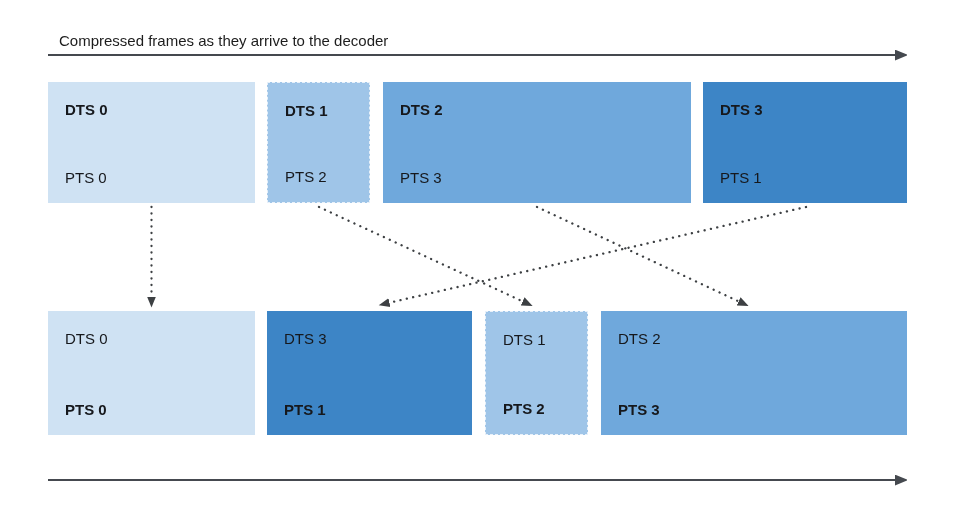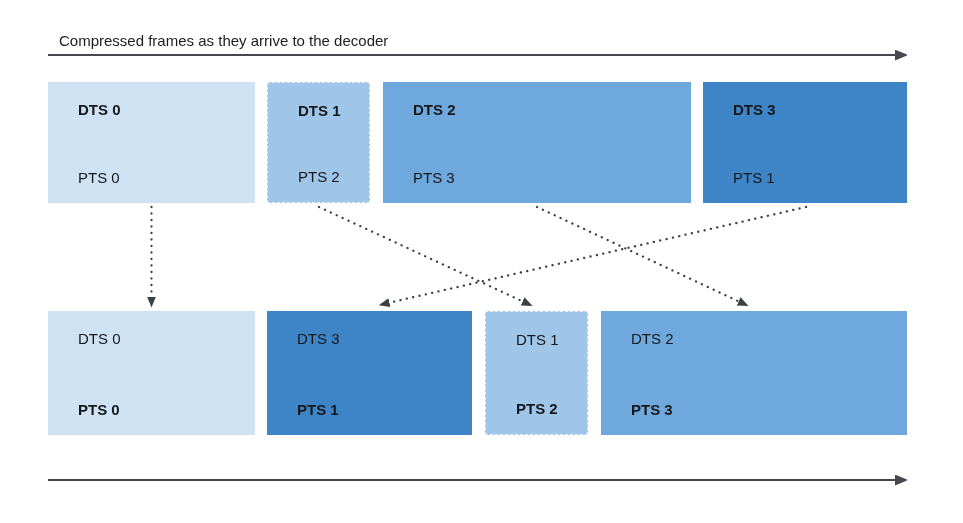--- a/index.html
+++ b/index.html
@@ -27,21 +27,21 @@
     left: 0; top: 0;
     width: 963px; height: 523px;
     pointer-events: none;
   }
   .frame {
     position: absolute;
     box-sizing: border-box;
     display: flex;
     flex-direction: column;
     justify-content: space-between;
-    padding: 20px 8px 17px 30px;
+    padding: 20px 8px 17px 17px;
     font-size: 15px;
     line-height: 16px;
     color: #16181c;
     gap: 21px;
   }
   .frame.dashed { border: 1px dashed rgba(255,255,255,0.75); }
   .frame .emph { font-weight: 700; }
   
   .t0 { left: 48px;  top: 82px; width: 207px; height: 121px; }
   .t1 { left: 267px; top: 82px; width: 103px; height: 121px; }

